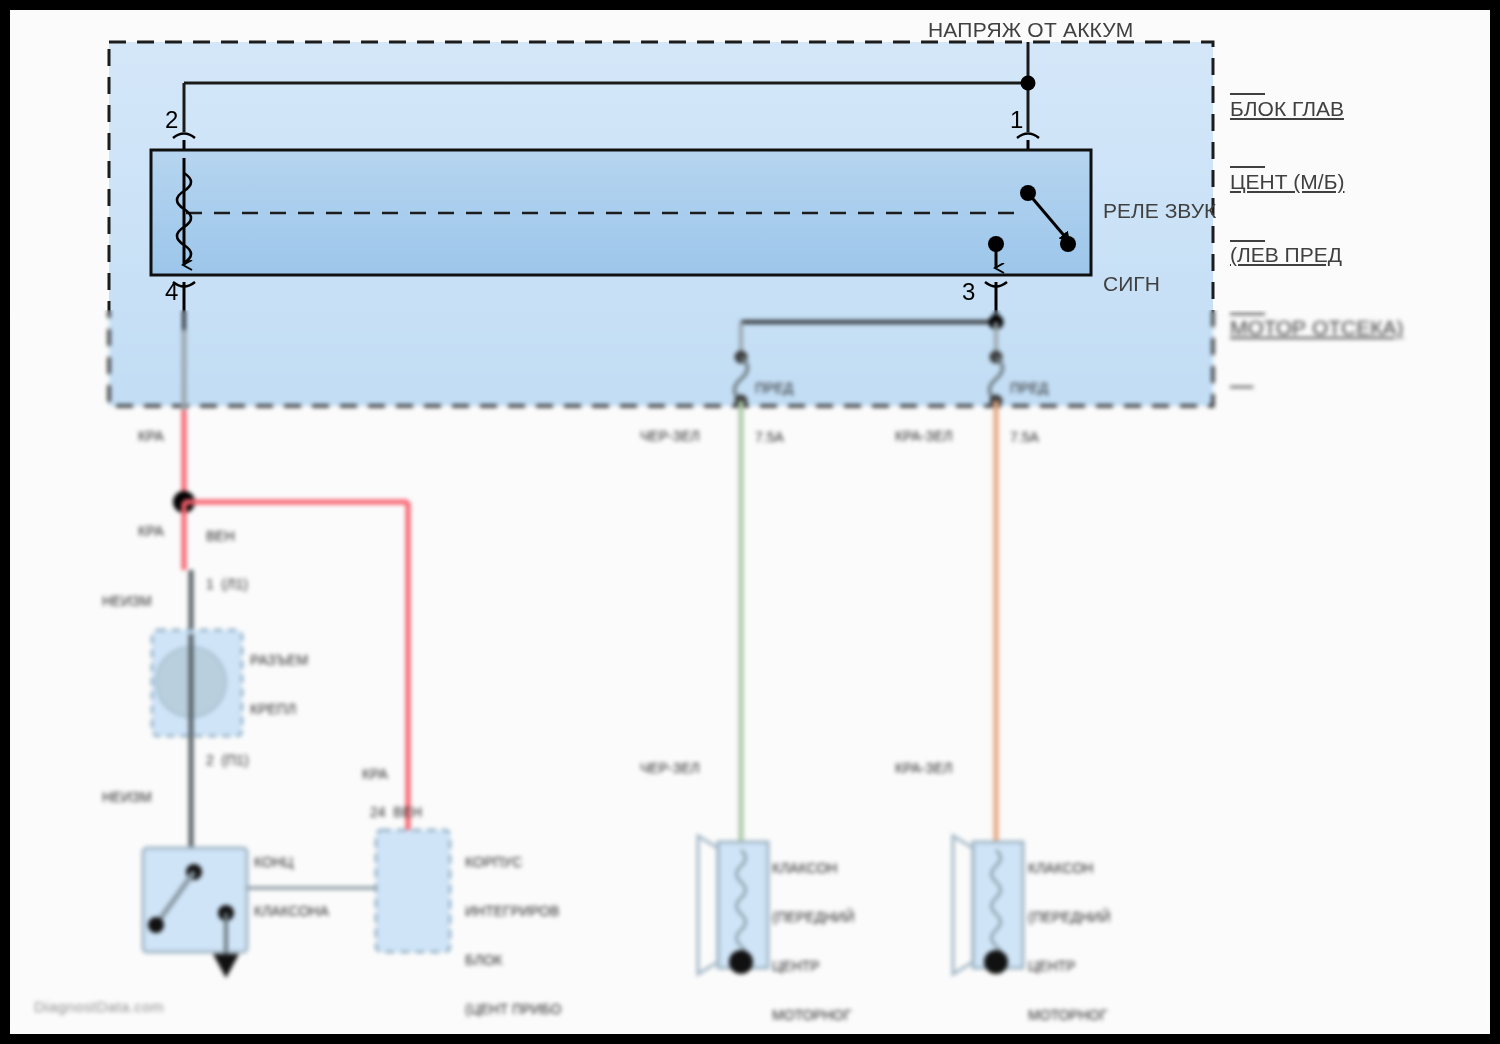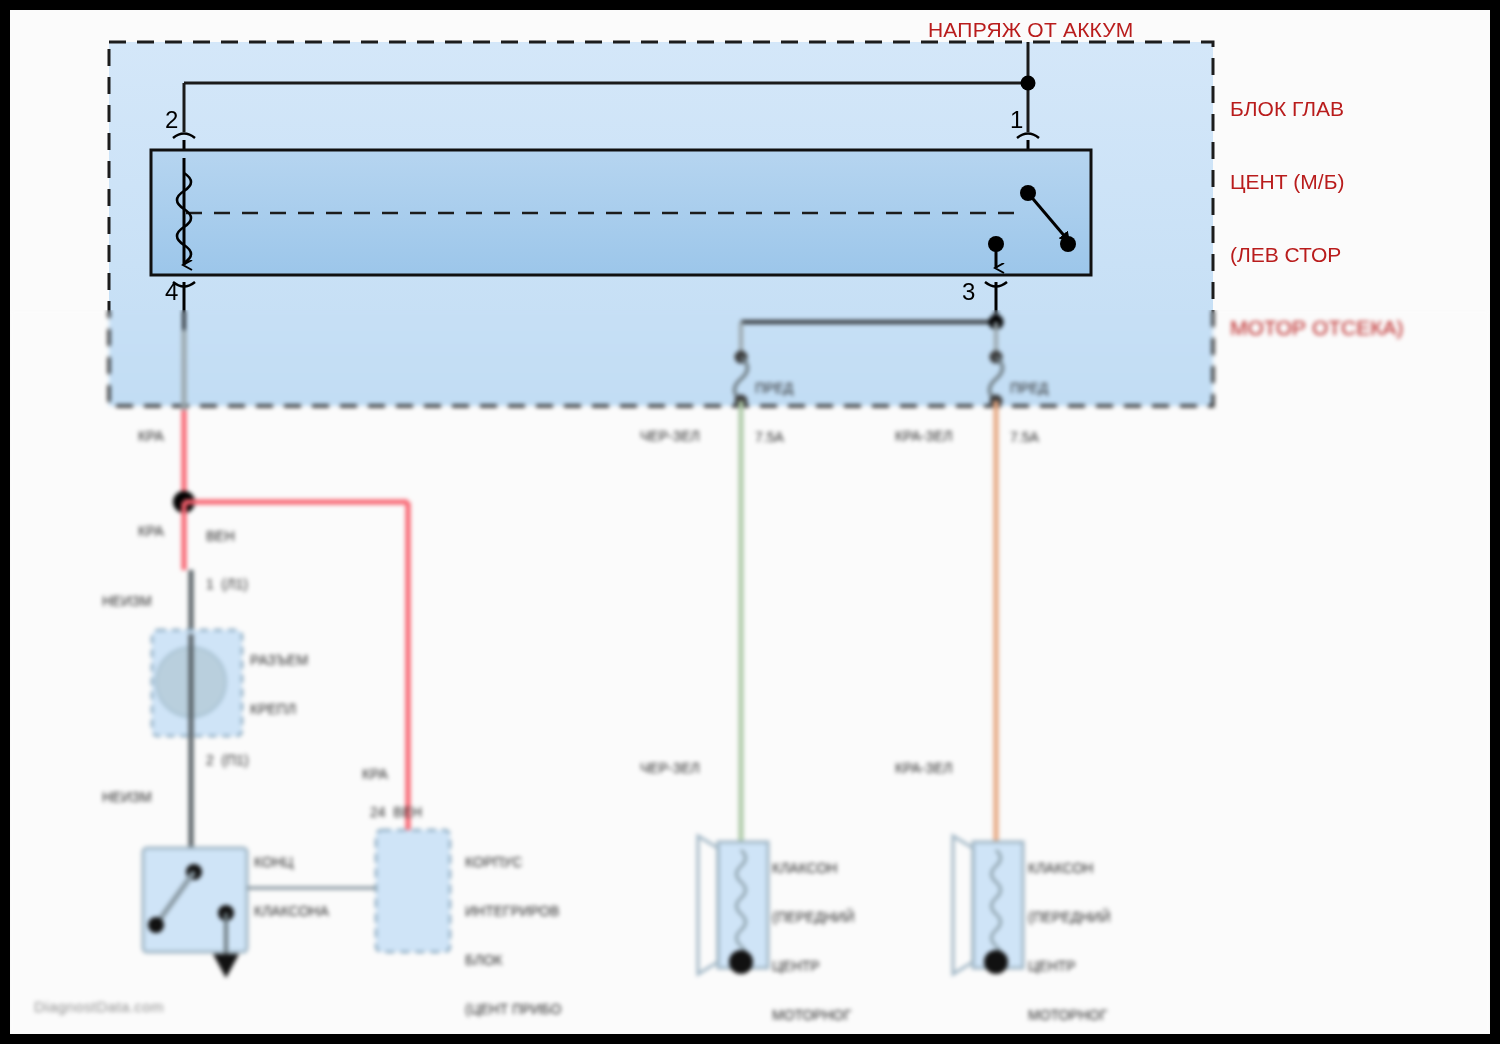--- a/index.html
+++ b/index.html
@@ -21,26 +21,26 @@
   #blurlayer{
     position:absolute;left:0;top:300px;width:1480px;height:724px;
     pointer-events:none;
     backdrop-filter:blur(2.2px);
     -webkit-backdrop-filter:blur(2.2px);
     z-index:60;
   }
   .svgwrap{position:absolute;left:0;top:0;width:1480px;height:1024px;}
   svg{display:block;}
   .lbl{
-    position:absolute;color:#b91c1c;white-space:pre;line-height:1.16;
+    position:absolute;color:#404040;white-space:pre;line-height:1.16;
     font-family:"Liberation Sans","DejaVu Sans",sans-serif;
   }
   .lbl-hdr{font-size:21px;letter-spacing:.2px;}
   .lbl-relay{font-size:21px;}
-  .lbl-blk{font-size:21px;}
+  .lbl-blk{font-size:21px;text-decoration:underline;}
   .lbl-small{font-size:14px;color:#2b2b2b;}
   .pin{font-size:24px;color:#000;position:absolute;}
   .wm{
     position:absolute;left:24px;top:988px;font-size:15px;color:#8e8e8e;
     letter-spacing:.4px;
   }
 </style>
 </head>
 <body>
 
@@ -205,24 +205,28 @@
         <circle cx="986" cy="952" r="12" fill="#111"></circle>
       </g>
     </svg>
     </div>
 
     <div class="lbl lbl-hdr" style="left:918px;top:8px;">НАПРЯЖ ОТ АККУМ</div>
 
     <div class="lbl lbl-blk" style="left:1220px;top:38px;">
       <div>БЛОК ГЛАВ</div>
       <div>ЦЕНТ (М/Б)</div>
-      <div>(ЛЕВ СТОР</div>
+      <div>(ЛЕВ ПРЕД</div>
       <div>МОТОР ОТСЕКА)</div>
     </div>
 
+    <div class="lbl lbl-relay" style="left:1093px;top:140px;">
+      <div>РЕЛЕ ЗВУК</div>
+      <div>СИГН</div>
+    </div>
 
     <div class="pin" style="left:155px;top:96px;">2</div>
     <div class="pin" style="left:1000px;top:96px;">1</div>
     <div class="pin" style="left:155px;top:268px;">4</div>
     <div class="pin" style="left:952px;top:268px;">3</div>
 
     <div class="lbl lbl-small" style="left:745px;top:338px;">
       <div>ПРЕД</div>
       <div>7.5A</div>
     </div>

